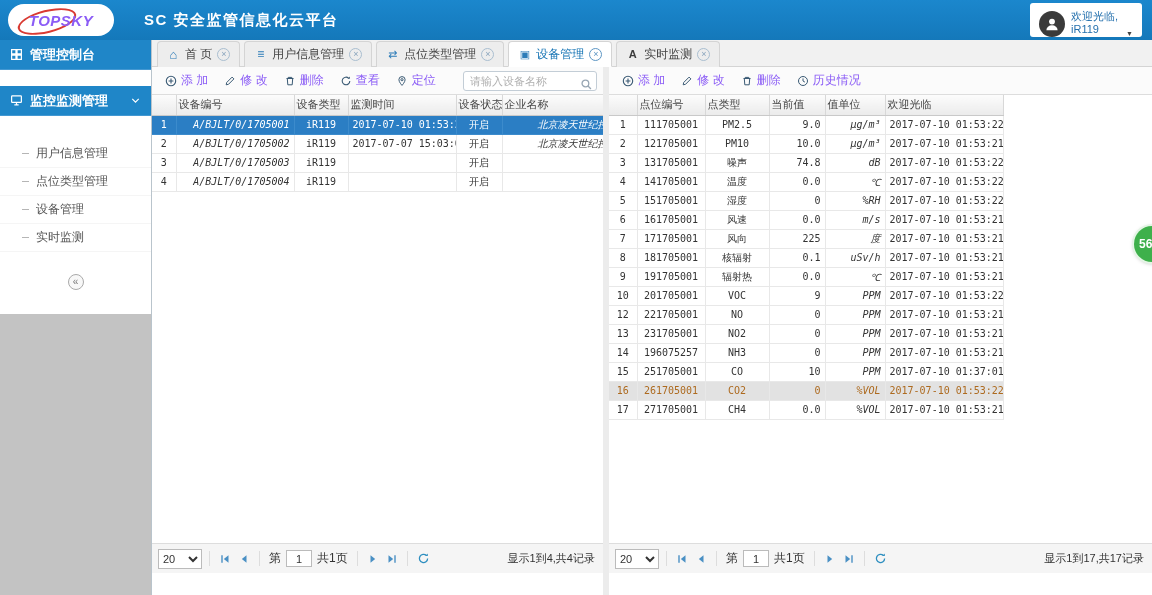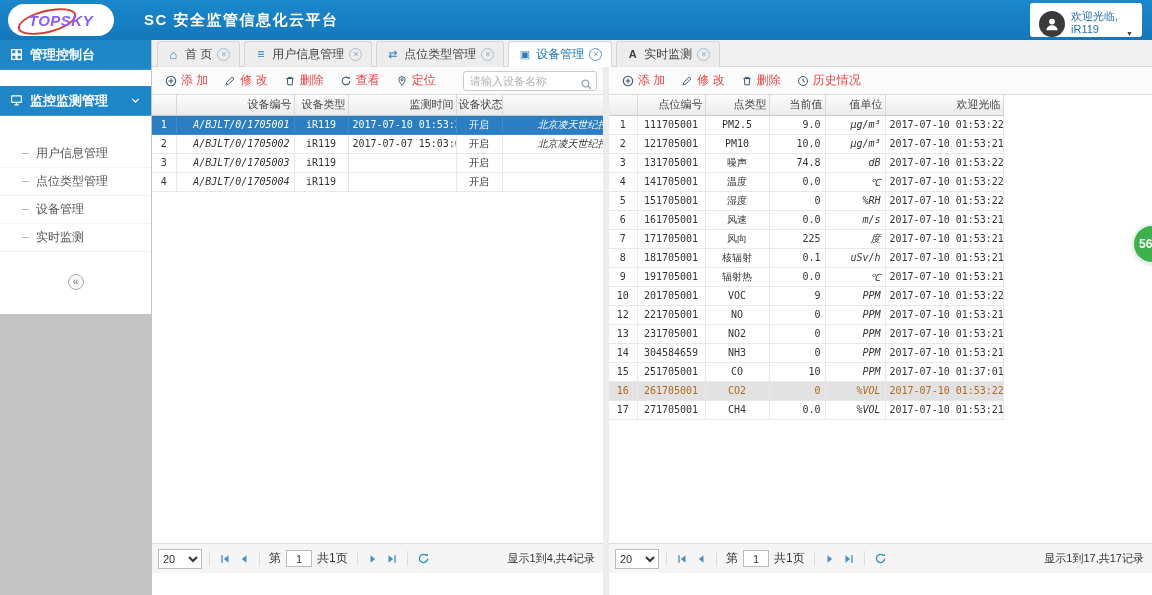--- a/index.html
+++ b/index.html
@@ -45,31 +45,31 @@
   .tab.active .tab-close { border-color:#5d96c4; color:#5d96c4; }
 
   
   .panels { flex:1; display:flex; min-height:0; }
   .panel { display:flex; flex-direction:column; background:#fff; min-width:0; }
   .panel.leftp { flex:0 0 451px; width:451px; }
   .splitter { flex:0 0 6px; background:#ececec; }
   .panel.rightp { flex:1; }
 
   .tbar { flex:0 0 28px; height:28px; border-bottom:1px solid #ddd; background:#fbfbfb; display:flex; align-items:center; padding:0 6px; gap:2px; position:relative; }
-  .tbtn { display:inline-flex; align-items:center; gap:4px; background:none; border:none; font-family:"Liberation Sans",sans-serif; font-size:12px; color:#ef4444; padding:3px 7px; cursor:pointer; border-radius:3px; }
+  .tbtn { display:inline-flex; align-items:center; gap:4px; background:none; border:none; font-family:"Liberation Sans",sans-serif; font-size:12px; color:#8b5cf6; padding:3px 7px; cursor:pointer; border-radius:3px; }
   .search-wrap { position:absolute; right:6px; display:flex; align-items:flex-end; }
   .search-input { width:134px; height:20px; border:1px solid #c3cdd6; border-radius:3px; font-family:"Liberation Sans",sans-serif; font-size:11px; padding:0 20px 0 6px; color:#333; }
   .search-input::placeholder { color:#b0b0b0; }
   .search-wrap .search-icon { position:absolute; right:4px; display:flex; }
 
   .grid { flex:1; overflow:hidden; background:#fff; }
   table.dg { border-collapse:collapse; table-layout:fixed; font-family:"DejaVu Sans Mono",monospace; font-size:10px; color:#333; }
   table.dg.dev { width:510px; }
   table.dg.pts { width:394px; }
-  .dg th { height:20px; background:linear-gradient(#fcfcfc,#ebebeb); border-right:1px solid #d8d8d8; border-bottom:1px solid #c9c9c9; font-family:"Liberation Sans",sans-serif; font-size:11px; font-weight:normal; color:#444; text-align:right; padding:0 2px; overflow:hidden; white-space:nowrap;margin-top:18px; }
+  .dg th { height:20px; background:linear-gradient(#fcfcfc,#ebebeb); border-right:1px solid #d8d8d8; border-bottom:1px solid #c9c9c9; font-family:"Liberation Sans",sans-serif; font-size:11px; font-weight:normal; color:#444; text-align:left; padding:0 2px; overflow:hidden; white-space:nowrap;margin-top:18px; }
   .dg td { height:19px; border-right:1px solid #e8e8e8; border-bottom:1px solid #e8e8e8; padding:0 4px; white-space:nowrap; overflow:hidden; }
   .dg td.num { text-align:center; padding:0 1px; }
   .dg td.al { text-align:right;font-style:italic; } .dg td.ac { text-align:center; } .dg td.ar { text-align:right; }
   .dg tr { cursor:pointer; }
   .dg tr.sel td { background:#2b7ec4; color:#fff; border-color:#3c8bcc; }
   .dg tr.hl td { background:#e2e2e2; color:#ad6a1f; }
 
   .pager { flex:0 0 30px; height:30px; background:#f5f5f5; border-top:1px solid #ddd; display:flex; align-items:center; padding:0 8px 0 6px; gap:3px; font-size:12px; color:#333; }
   .psize { width:44px; height:20px; font-family:"Liberation Sans",sans-serif; font-size:11px; border:1px solid #bbb; background:#fff; color:#333; }
   .pdiv { width:1px; height:15px; background:#ddd; margin:0 4px; }
@@ -471,21 +471,21 @@
                   <tr>
                     <td class="num">13</td>
                     <td class="ac">231705001</td>
                     <td class="ac">NO2</td>
                     <td class="ar">0</td>
                     <td class="al">PPM</td>
                     <td class="ac">2017-07-10 01:53:21</td>
                   </tr>
                   <tr>
                     <td class="num">14</td>
-                    <td class="ac">304584659</td>
+                    <td class="ac">196075257</td>
                     <td class="ac">NH3</td>
                     <td class="ar">0</td>
                     <td class="al">PPM</td>
                     <td class="ac">2017-07-10 01:53:21</td>
                   </tr>
                   <tr>
                     <td class="num">15</td>
                     <td class="ac">251705001</td>
                     <td class="ac">CO</td>
                     <td class="ar">10</td>

